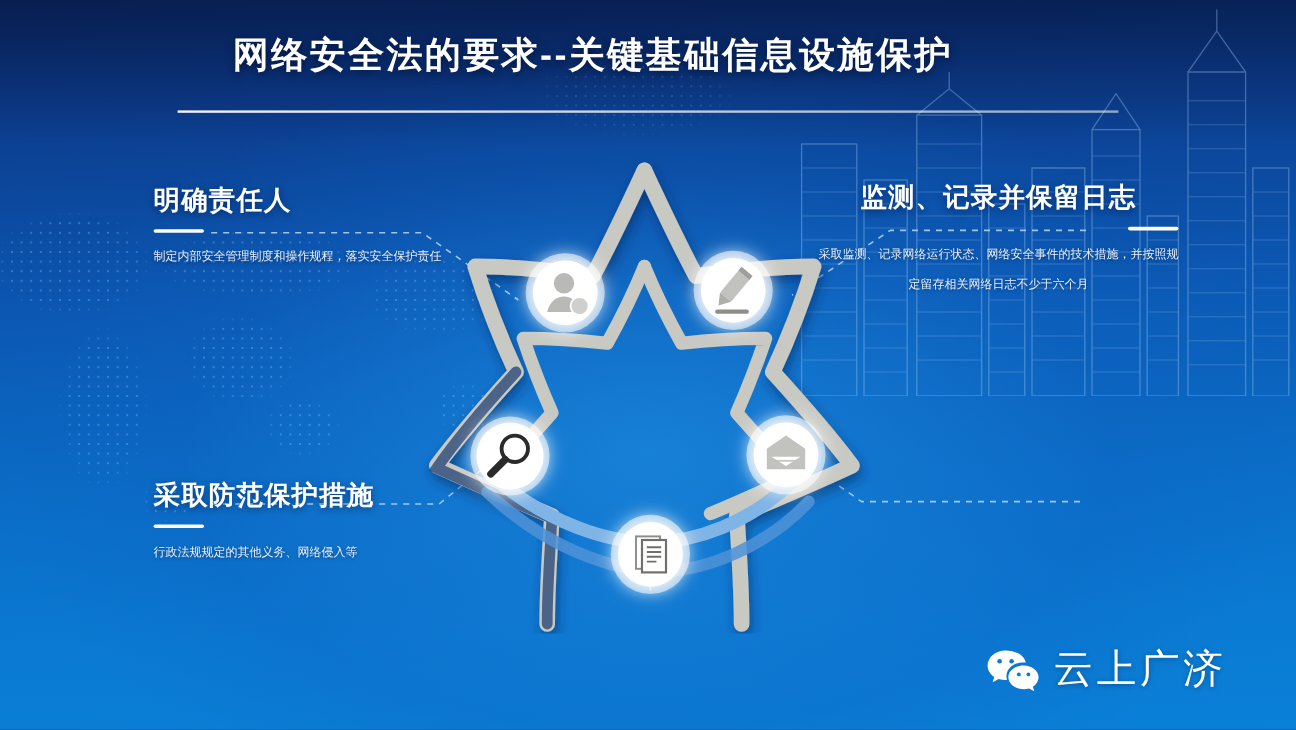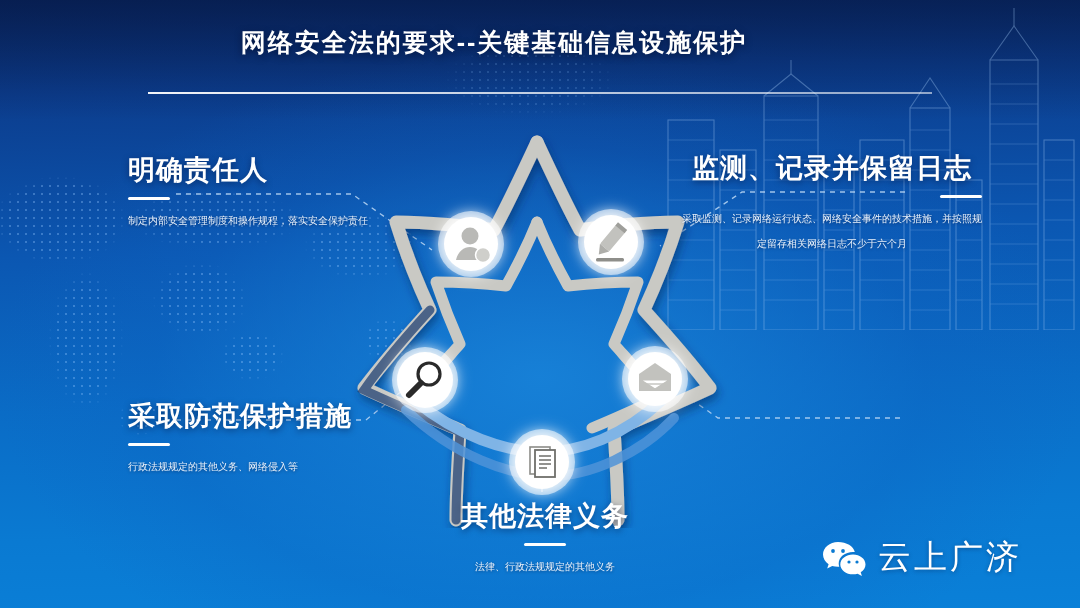--- a/index.html
+++ b/index.html
@@ -48,34 +48,34 @@
     mask-image:radial-gradient(ellipse 120px 50px at 150px 60px,#000 50%,transparent 72%);
   }
   .city{position:absolute;right:0;top:0;width:420px;height:330px;opacity:.5;}
   .glowtop{
     position:absolute;left:0;top:0;width:1080px;height:120px;
     background:linear-gradient(180deg,rgba(4,20,60,.55),rgba(4,20,60,0));
   }
   
   #title{
     position:absolute;left:0;top:26px;width:988px;text-align:center;
-    color:#fff;font-size:25px;font-weight:bold;letter-spacing:2px;
+    color:#fff;font-size:30px;font-weight:bold;letter-spacing:2px;
     text-shadow:0 2px 7px rgba(0,10,40,.65);
     white-space:nowrap;
   }
   #title-rule{
     position:absolute;left:148px;top:92px;width:784px;height:2px;
     background:linear-gradient(90deg,rgba(255,255,255,.95),rgba(255,255,255,.55));
   }
   
   #star-wrap{position:absolute;left:318px;top:118px;width:440px;height:410px;}
   
   .block{position:absolute;}
   .b-title{
-    color:#fff;font-size:27px;font-weight:bold;letter-spacing:1px;
+    color:#fff;font-size:22px;font-weight:bold;letter-spacing:1px;
     text-shadow:0 2px 6px rgba(0,12,48,.5);white-space:nowrap;
   }
   .b-rule{height:3px;background:#fff;width:42px;margin:9px 0 8px 0;border-radius:2px;}
   .b-body{
     color:#e8f1fb;font-size:10px;line-height:25px;
     text-shadow:0 1px 3px rgba(0,12,48,.45);
   }
   .align-right{text-align:center;}
   .align-right .b-rule{margin-left:auto;}
   .align-center{text-align:center;}
@@ -255,25 +255,20 @@
     <div class="b-body">采取监测、记录网络运行状态、网络安全事件的技术措施，并按照规定留存相关网络日志不少于六个月</div>
   </div>
 
   <div class="block" id="blk-bl">
     <div class="b-title">采取防范保护措施</div>
     <div class="b-rule"></div>
     <div class="b-body">行政法规规定的其他义务、网络侵入等</div>
   </div>
 
 
-  <div class="block align-center" id="blk-bc">
-    <div class="b-title">其他法律义务</div>
-    <div class="b-rule"></div>
-    <div class="b-body">法律、行政法规规定的其他义务</div>
-  </div>
 
   <div id="watermark">
     <svg width="44" height="38" viewBox="0 0 44 38">
       <path d="M16 3 C7.7 3 1 8.6 1 15.5 c0 3.9 2.2 7.4 5.6 9.7 l-1.4 4.4 l5-2.7 c1.8.5 3.8.8 5.8.8 l1.2 0 c-.3-1-.5-2-.5-3.1 C16.7 18 23 13 31 13 c.6 0 1.2 0 1.8.1 C31.6 7.3 24.5 3 16 3 z" fill="#ffffff"></path>
       <circle cx="11" cy="12" r="1.9" fill="#0a7ad2"></circle>
       <circle cx="21" cy="12" r="1.9" fill="#0a7ad2"></circle>
       <path d="M31 15.5 c-7 0-12.7 4.4-12.7 9.9 c0 5.5 5.7 9.9 12.7 9.9 c1.6 0 3.2-.2 4.6-.6 l4.3 2.3 l-1.2-3.7 c2.9-1.8 4.8-4.7 4.8-7.9 c0-5.5-5.6-9.9-12.5-9.9 z" fill="#ffffff"></path>
       <circle cx="27" cy="23" r="1.6" fill="#0a7ad2"></circle>
       <circle cx="35" cy="23" r="1.6" fill="#0a7ad2"></circle>
     </svg>

